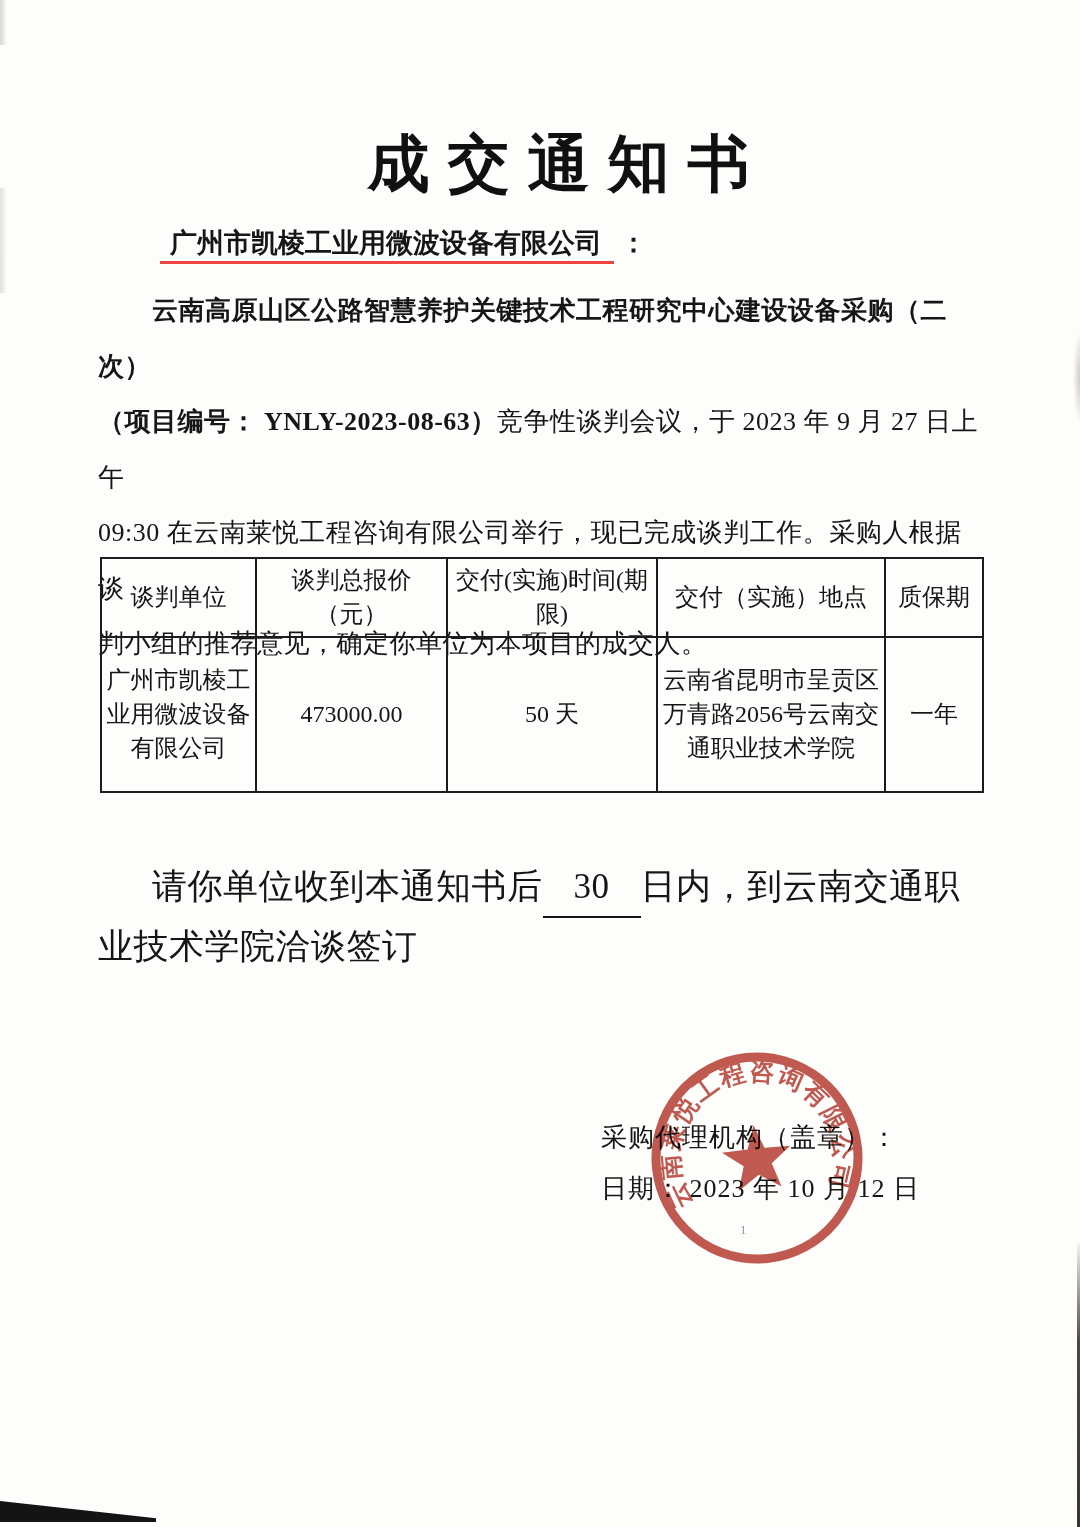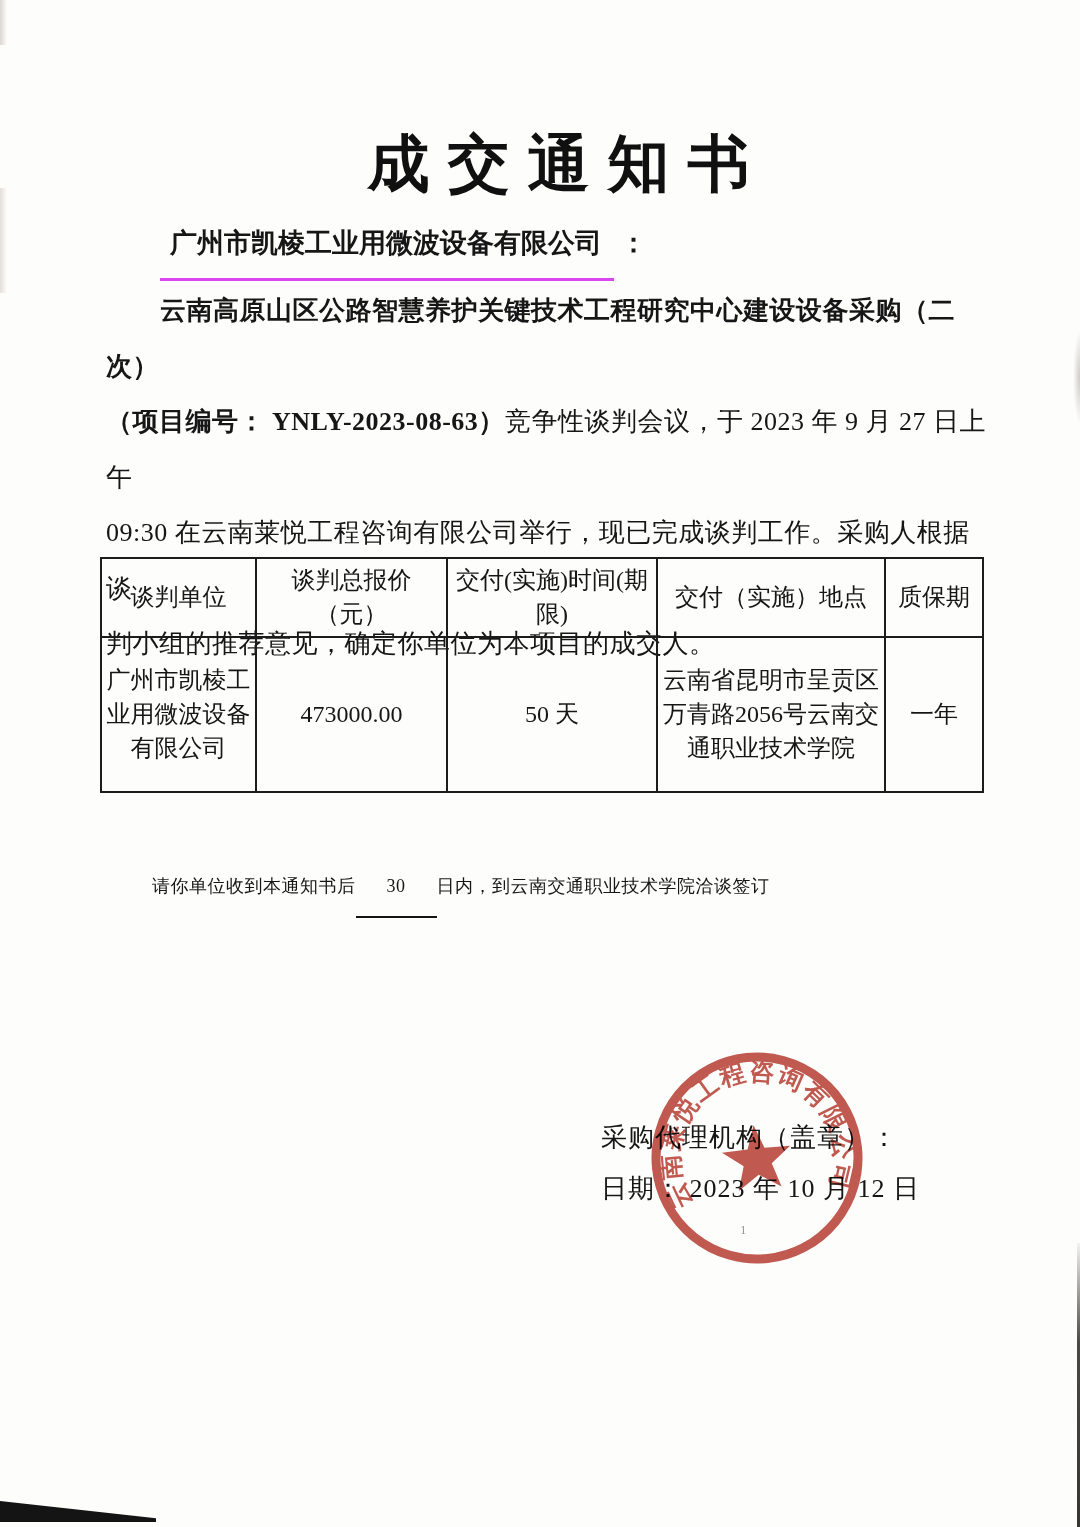--- a/index.html
+++ b/index.html
@@ -21,29 +21,28 @@
     color:#101010;
     padding-left:37px;
   }
   .addressee {
     position:absolute; top:225px; left:160px;
     font-size:27px; font-weight:700;
     white-space:nowrap;
   }
   .addressee .uline {
     display:inline-block;
-    border-bottom:3px solid #d946ef;
-    padding:0 12px 17px 10px;
+    border-bottom:3px solid #ef4444;
+    padding:0 12px 0 10px;
   }
   .addressee .colon { padding-left:6px; }
   .para1 {
     position:absolute; top:283px; left:98px; width:886px;
     font-size:26px; line-height:55.5px;
     letter-spacing:0.5px;
-    margin-left:8px;
   }
   .para1 .l1 { font-weight:700; text-indent:54px; }
   .para1 .bold-seg { font-weight:700;text-align:right; }
   .award-table {
     position:absolute; top:557px; left:100px;
     width:882px; height:236px;
     border-collapse:collapse;
     font-size:24px;
     table-layout:fixed;
   }
@@ -52,21 +51,21 @@
     text-align:center; vertical-align:middle;
     font-weight:400;
     white-space:pre-line;
     line-height:34px;
     padding:2px;
   }
   .award-table .hrow { height:64px; }
   .award-table .drow { height:146px; }
   .para2 {
     position:absolute; top:858px; left:98px; width:886px;
-    font-size:18px; line-height:57px;
+    font-size:35px; line-height:57px;
     letter-spacing:0.5px;
   }
   .para2 .l1 { text-indent:54px; }
   .days-fill {
     display:inline-block;
     border-bottom:2px solid #141414;
     padding:0 31px 1px 31px;
     text-indent:0;
   }
   .sign-block {

